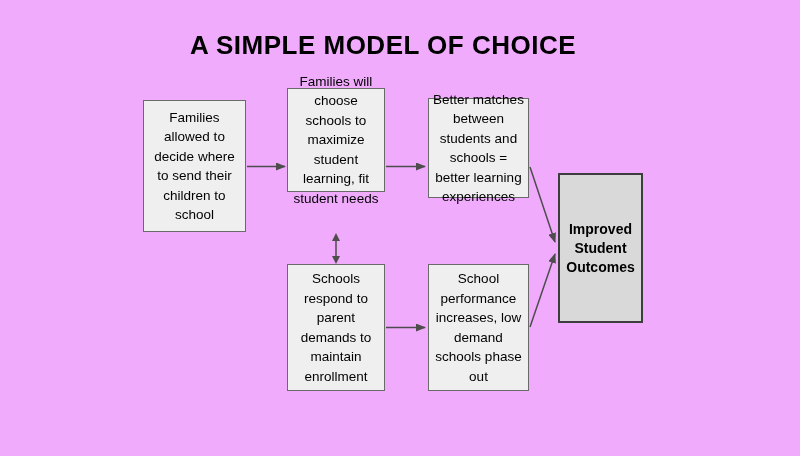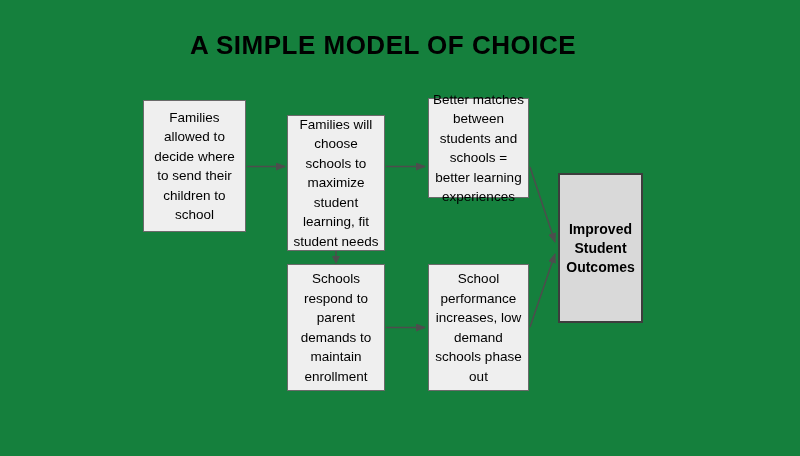--- a/index.html
+++ b/index.html
@@ -5,21 +5,21 @@
   html, body {
     margin: 0;
     padding: 0;
     background: #ffffff;
     font-family: "Liberation Sans", "DejaVu Sans", sans-serif;
   }
   .slide {
     position: relative;
     width: 800px;
     height: 456px;
-    background: #15803d;
+    background: #f0abfc;
     overflow: hidden;
   }
   .slide-title {
     position: absolute;
     left: 0;
     top: 30px;
     width: 766px;
     text-align: center;
     font-size: 26px;
     font-weight: bold;
@@ -46,21 +46,21 @@
     justify-content: center;
     text-align: center;
   }
   .node .node-text {
     font-size: 13.5px;
     line-height: 19.5px;
     color: #000000;
     white-space: pre-line;
   }
   .node-families-decide   { left: 143px; top: 100px; width: 103px; height: 132px; }
-  .node-families-choose   { left: 287px; top:  115px; width:  98px; height: 136px; }
+  .node-families-choose   { left: 287px; top:  88px; width:  98px; height: 104px; }
   .node-better-matches    { left: 428px; top:  98px; width: 101px; height: 100px; }
   .node-schools-respond   { left: 287px; top: 264px; width:  98px; height: 127px; }
   .node-school-performance{ left: 428px; top: 264px; width: 101px; height: 127px; }
   .node-improved-outcomes {
     left: 558px; top: 173px; width: 85px; height: 150px;
     background: #d9d9d9;
     border: 2px solid #3d3d3d;
   }
   .node-improved-outcomes .node-text {
     font-weight: bold;

